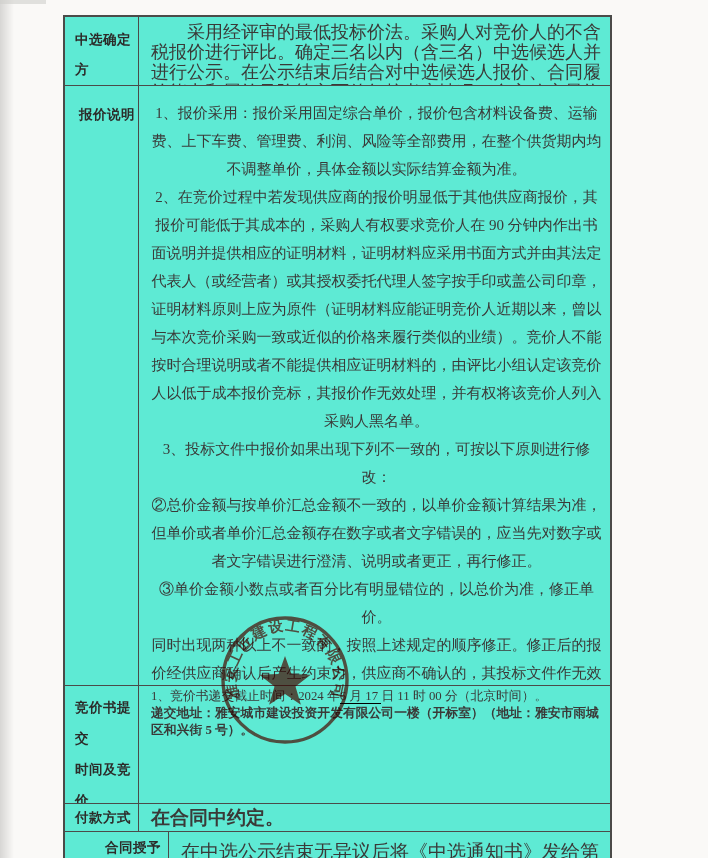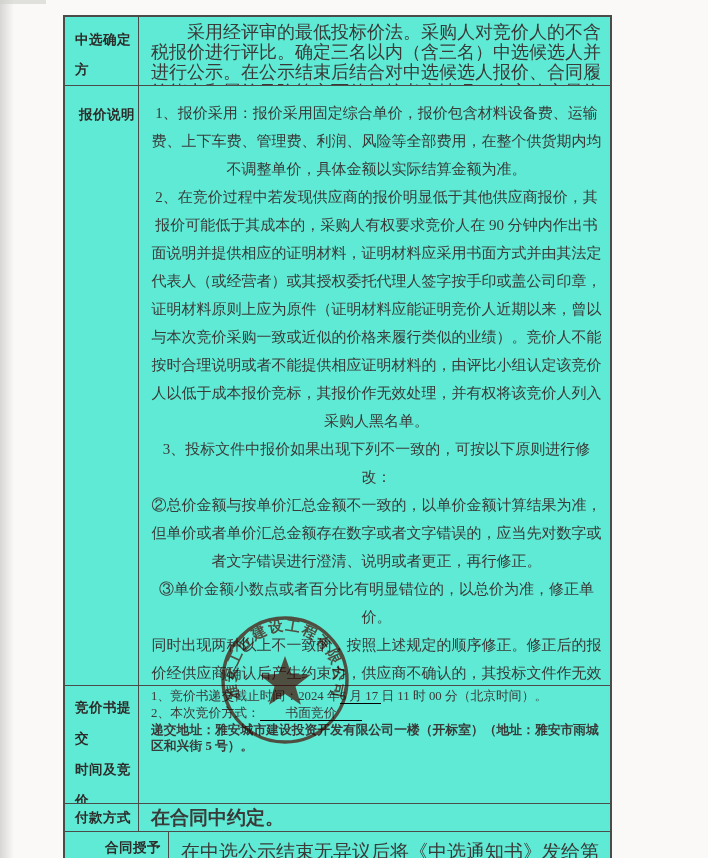--- a/index.html
+++ b/index.html
@@ -95,21 +95,20 @@
   </div>
 
   <div class="row r3">
     <div class="cell-label">
       <span class="lbl-line">竞价书提交</span>
       <span class="lbl-line">时间及竞价</span>
 
     </div>
     <div class="cell-content">
       <p><span>1、竞价书递交截止时间：2024 年</span><span class="u">6 月</span><span class="u"> 17 </span><span>日 11 时 00 分（北京时间）。</span></p>
-      <p><span>2、本次竞价方式：</span><span class="u">　　书面竞价　　</span></p>
       <p class="bold">递交地址：雅安城市建设投资开发有限公司一楼（开标室）（地址：雅安市雨城区和兴街 5 号）。</p>
     </div>
   </div>
 
   <div class="row r4">
     <div class="cell-label">
       <span>付款方式</span>
     </div>
     <div class="cell-content">
       <p>在合同中约定。</p>

